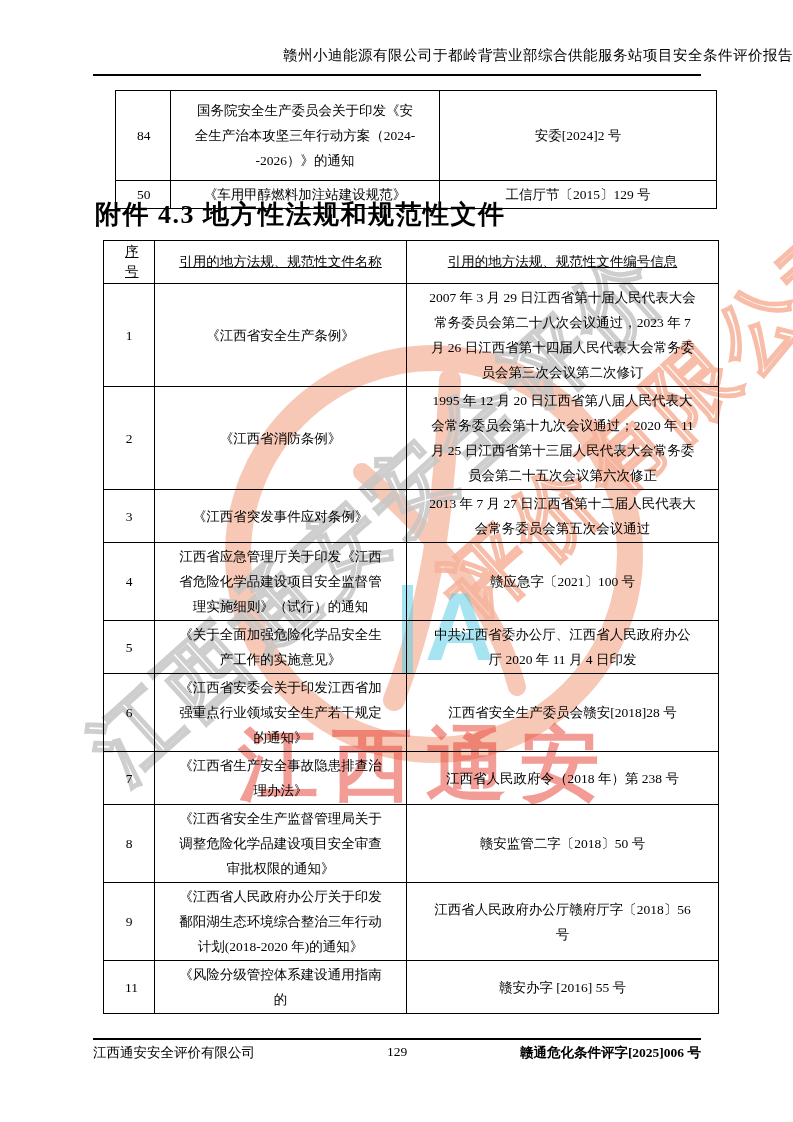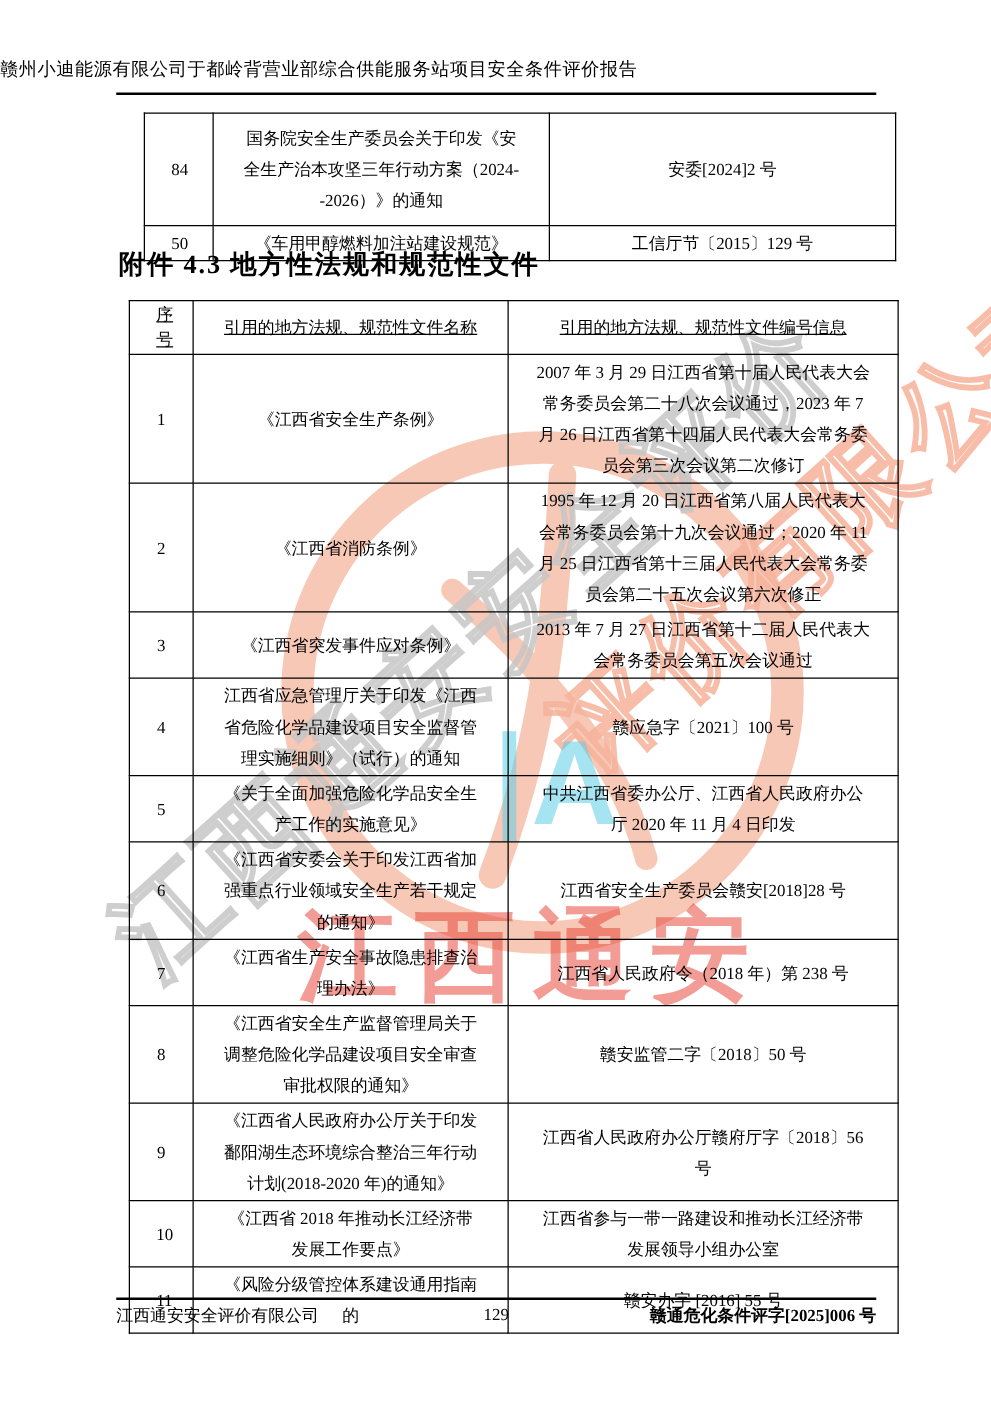--- a/index.html
+++ b/index.html
@@ -35,36 +35,36 @@
     font-family:"Liberation Sans",sans-serif; color:rgba(95,205,230,0.55);
   }
   .wm-cyan-bar { position:absolute; left:402px; top:585px; width:11px; height:88px;
     background:rgba(95,205,230,0.55); }
 
   
   .content { position:relative; z-index:2; }
 
   .doc-title {
     position:absolute; top:46px; left:0; width:100%;
-    text-align:left; font-size:14.5px; letter-spacing:.5px;
+    text-align:right; font-size:14.5px; letter-spacing:.5px;
   }
   .title-rule { position:absolute; top:74px; left:93px; width:608px; border-top:2px solid #000; }
 
   table { border-collapse:collapse; table-layout:fixed; position:absolute; background:transparent; }
   td, th { border:1px solid #000; text-align:center; vertical-align:middle;
            font-size:13.5px; font-weight:normal; padding:1px 21px; line-height:25px;
            overflow:hidden; }
 
   #table-national { top:90px; left:115px; width:601px; }
   #table-local    { top:240px; left:103px; width:615px; }
   #table-local th { line-height:20px;text-decoration:underline; }
 
   .section-heading {
     position:absolute; top:197px; left:95px;
-    font-size:21px; font-weight:bold; letter-spacing:1.5px;
+    font-size:26px; font-weight:bold; letter-spacing:1.5px;
   }
 
   .footer-rule { position:absolute; top:1038px; left:93px; width:608px; border-top:2px solid #000; }
   .footer { position:absolute; top:1044px; left:93px; width:608px; font-size:13.5px; }
   .footer .f-left  { position:absolute; left:0; font-weight:normal; }
   .footer .f-page  { position:absolute; left:0; width:100%; text-align:center; }
   .footer .f-right { position:absolute; right:0; font-weight:bold;text-align:center; }
 </style>
 </head>
 <body>
@@ -161,25 +161,20 @@
       <tr style="height:78px">
         <td>8</td>
         <td>《江西省安全生产监督管理局关于调整危险化学品建设项目安全审查审批权限的通知》</td>
         <td>赣安监管二字〔2018〕50 号</td>
       </tr>
       <tr style="height:77px">
         <td>9</td>
         <td>《江西省人民政府办公厅关于印发鄱阳湖生态环境综合整治三年行动计划(2018-2020 年)的通知》</td>
         <td>江西省人民政府办公厅赣府厅字〔2018〕56 号</td>
       </tr>
-      <tr style="height:52px">
-        <td>10</td>
-        <td>《江西省 2018 年推动长江经济带发展工作要点》</td>
-        <td>江西省参与一带一路建设和推动长江经济带发展领导小组办公室</td>
-      </tr>
       <tr style="height:26px">
         <td>11</td>
         <td>《风险分级管控体系建设通用指南的</td>
         <td>赣安办字 [2016] 55 号</td>
       </tr>
     </tbody>
       </table>
 
     <div class="footer-rule"></div>
     <div class="footer">

